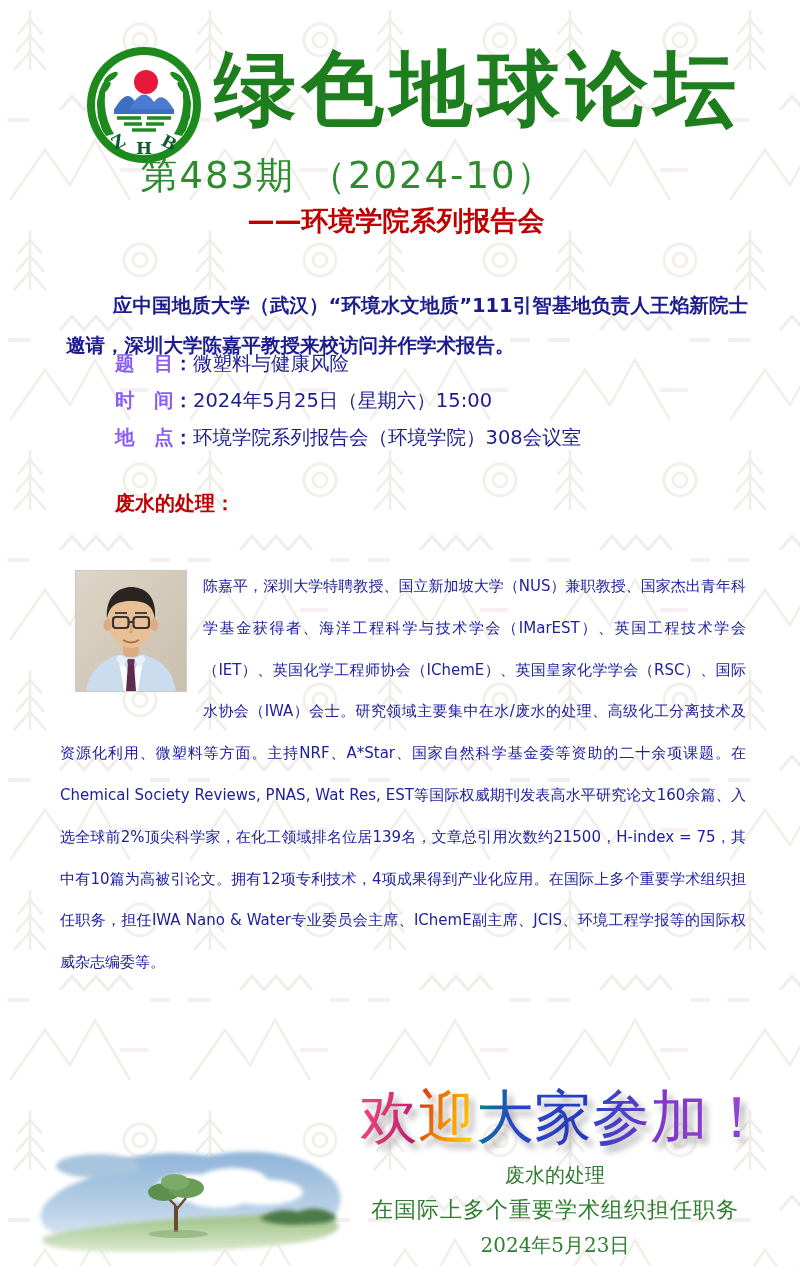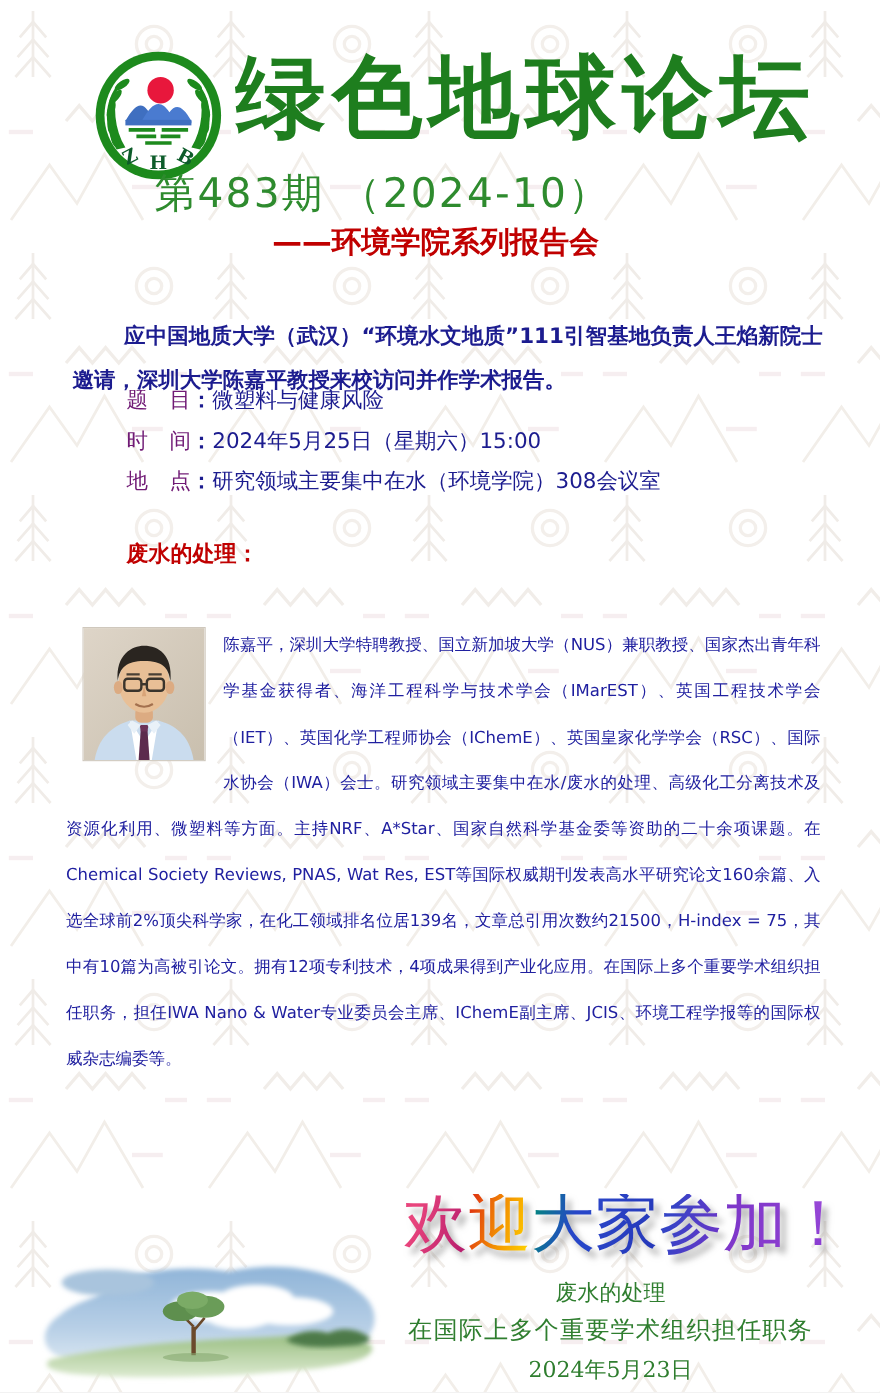--- a/index.html
+++ b/index.html
@@ -38,21 +38,21 @@
   .intro{
     position:absolute;left:66px;top:286px;width:682px;
     color:#1c1c8f;font-weight:bold;
     font-size:19.5px;line-height:40px;
     text-indent:2.4em;text-align:justify;margin:0;
   }
 
   
   .info-block{position:absolute;left:115px;top:352px;width:630px;}
   .info-row{font-size:19.5px;line-height:24px;margin-bottom:13px;white-space:nowrap;}
-  .info-label{color:#701a75;font-weight:normal;}
+  .info-label{color:#8b5cf6;font-weight:bold;}
   .info-colon{color:#1c1c8f;font-weight:bold;}
   .info-value{color:#1c1c8f;}
 
   
   .section-title{
     position:absolute;left:115px;top:490px;
     color:#c00000;font-weight:bold;font-size:20px;margin:0;
   }
   .bio-block{
     position:absolute;left:60px;top:566px;width:686px;
@@ -60,24 +60,23 @@
     text-align:justify;margin:0;
   }
   .photo-wrap{
     float:left;width:112px;height:122px;margin:4px 16px 8px 15px;
     border:1px solid #cfc8bd;box-sizing:border-box;
   }
 
   
   .welcome-line{
     position:absolute;left:360px;top:1078px;width:420px;
-    font-family:Liberation Mono, monospace;
+    font-family:Liberation Serif, serif;
     font-size:58px;line-height:80px;white-space:nowrap;
     filter:drop-shadow(5px 6px 3px rgba(110,110,110,0.55));
-    text-align:center;
   }
   .welcome-line span{
     background-clip:text;-webkit-background-clip:text;
     color:transparent;-webkit-text-fill-color:transparent;
   }
   .w0{background-image:linear-gradient(105deg,#e8447c 20%,#b81e6e 90%);}
   .w1{background-image:linear-gradient(105deg,#e03a10 10%,#f59b00 55%,#ffd700 95%);}
   .w2{background-image:linear-gradient(105deg,#00897b 5%,#2746c8 60%);}
   .w3{background-image:linear-gradient(105deg,#2b46c8,#2436b8);}
   .w4{background-image:linear-gradient(105deg,#3444c6 20%,#6e35c8 90%);}
@@ -182,21 +181,21 @@
     <p class="intro">应中国地质大学（武汉）“环境水文地质”111引智基地负责人王焰新院士邀请，深圳大学陈嘉平教授来校访问并作学术报告。</p>
 
     <div class="info-block">
       <div class="info-row">
         <span class="info-label">题　目</span><span class="info-colon">：</span><span class="info-value">微塑料与健康风险</span>
       </div>
       <div class="info-row">
         <span class="info-label">时　间</span><span class="info-colon">：</span><span class="info-value">2024年5月25日（星期六）15:00</span>
       </div>
       <div class="info-row">
-        <span class="info-label">地　点</span><span class="info-colon">：</span><span class="info-value">研究领域主要集中在水（环境学院）308会议室</span>
+        <span class="info-label">地　点</span><span class="info-colon">：</span><span class="info-value">环境学院系列报告会（环境学院）308会议室</span>
       </div>
     </div>
 
     <h2 class="section-title">废水的处理：</h2>
 
     <div class="bio-block">
       <span class="photo-wrap">
         <svg width="110" height="120" viewBox="0 0 110 120" xmlns="http://www.w3.org/2000/svg">
           <defs>
             <linearGradient id="phbg" x1="0" y1="0" x2="1" y2="1">

